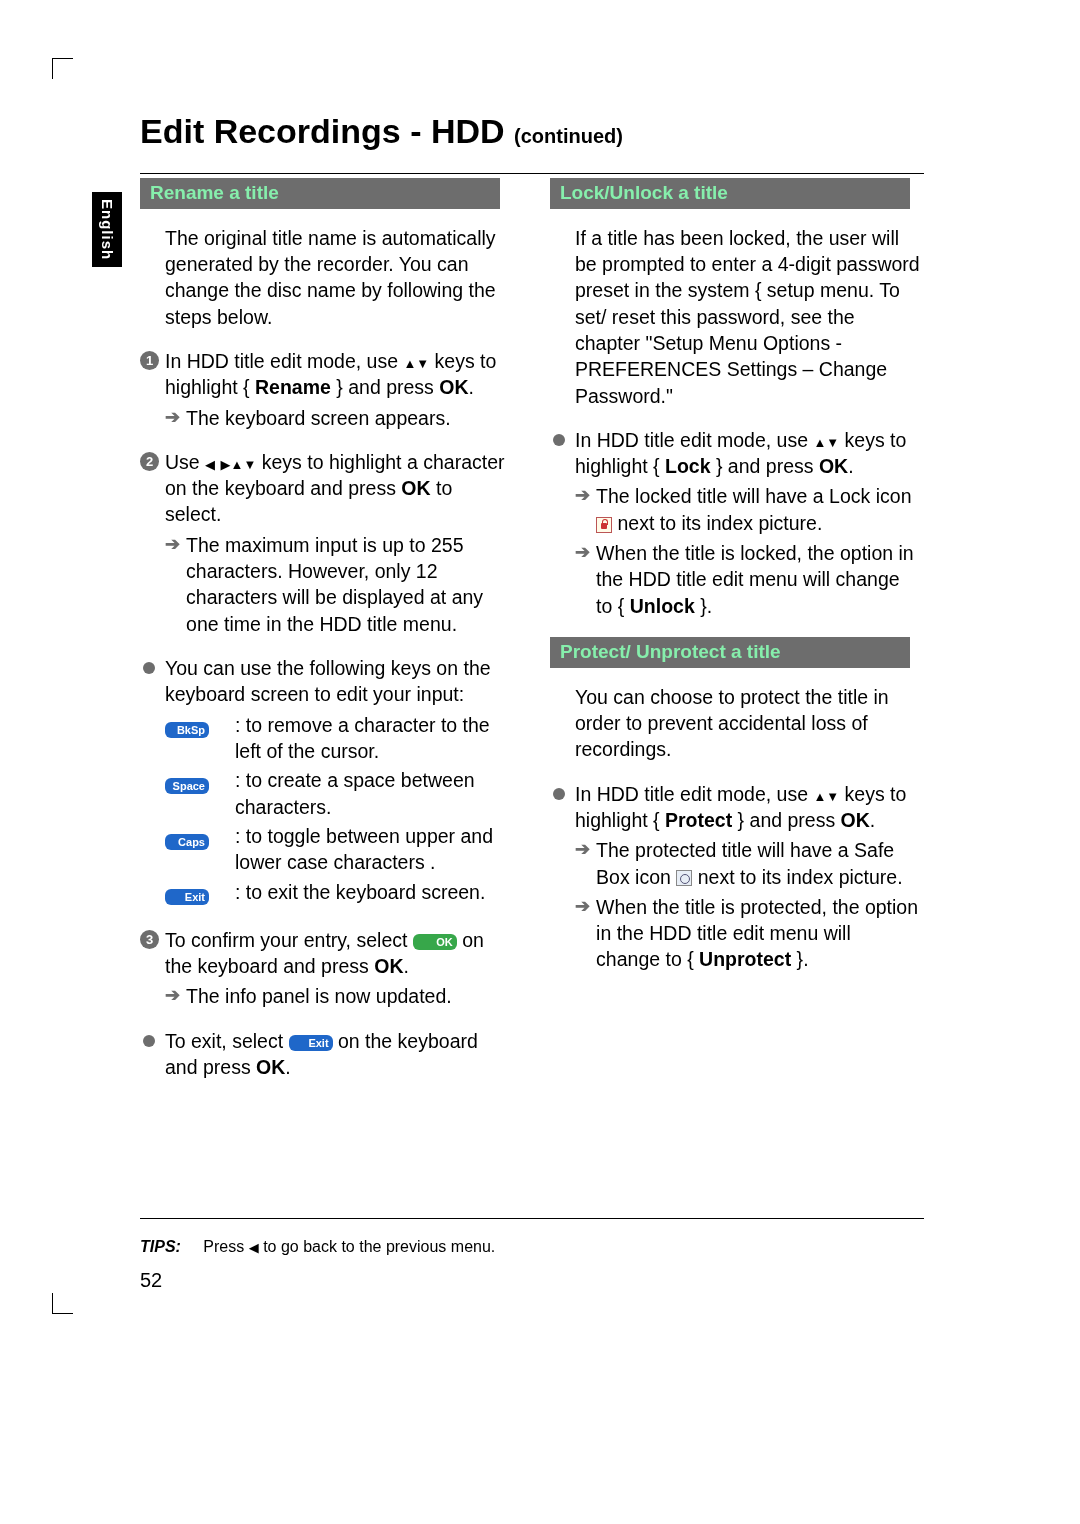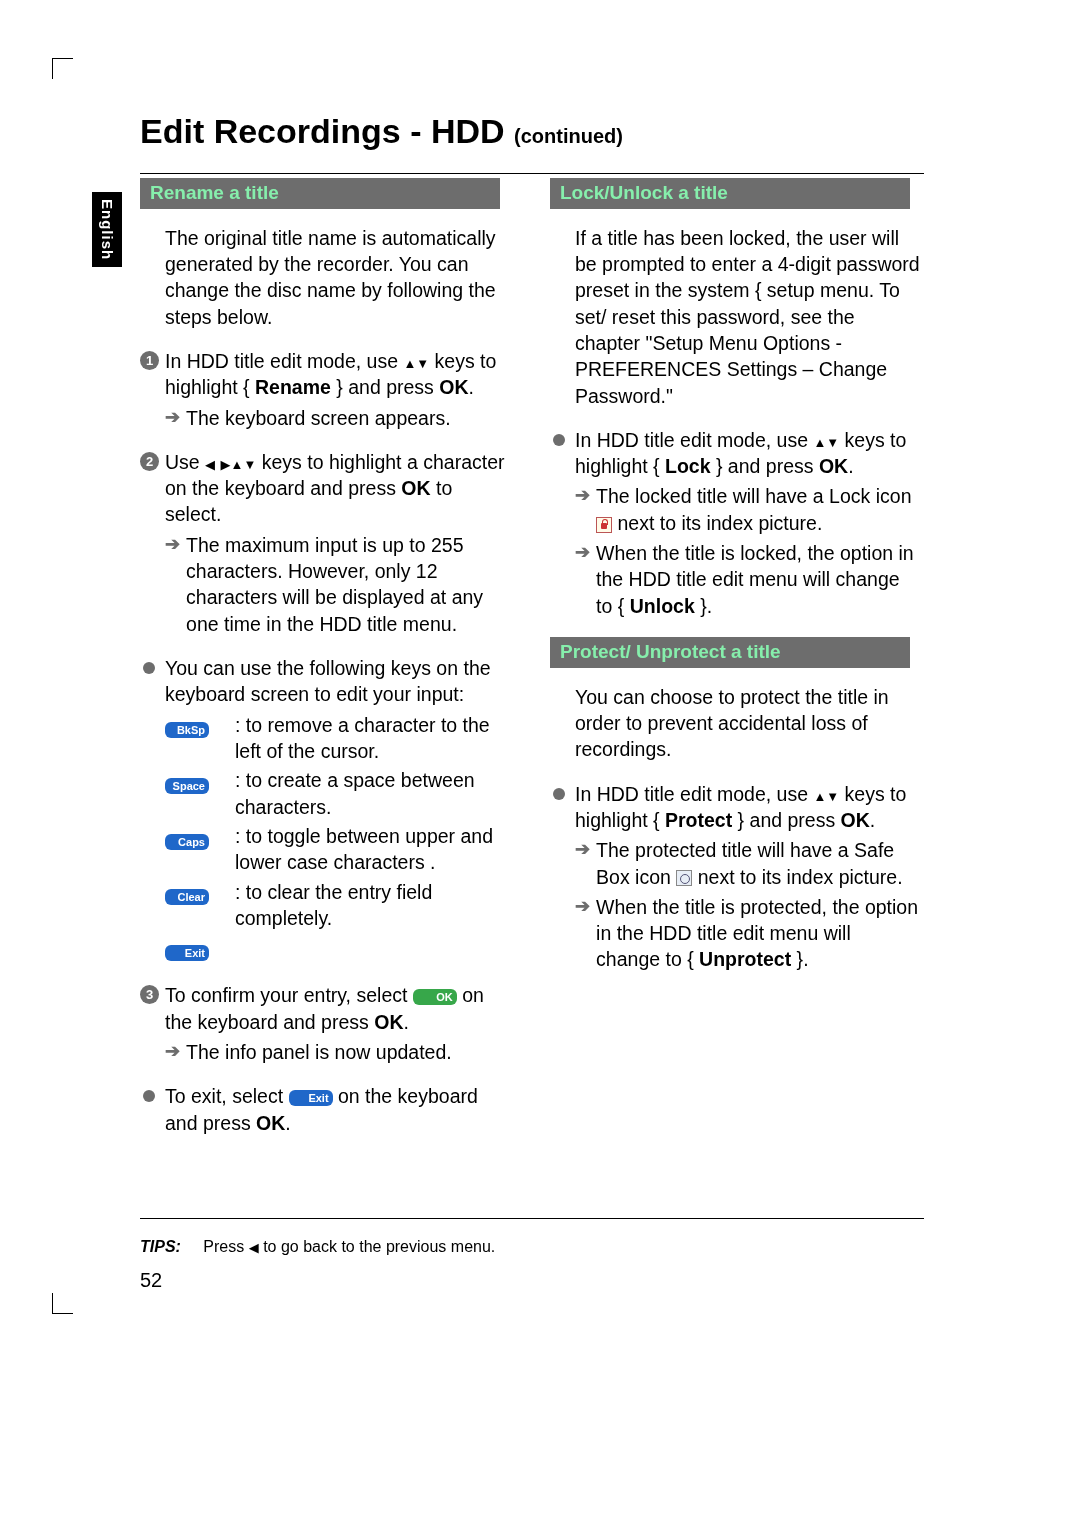--- a/index.html
+++ b/index.html
@@ -287,25 +287,22 @@
         </div>
         <div class="key-row">
           <div class="kcol1"><span class="keycap">Space</span></div>
           <div class="kcol2">: to create a space between characters.</div>
         </div>
         <div class="key-row">
           <div class="kcol1"><span class="keycap">Caps</span></div>
           <div class="kcol2">: to toggle between upper and lower case characters .</div>
         </div>
         <div class="key-row">
-          <div class="kcol1"><span class="keycap">Clear</span></div>
-          <div class="kcol2">: to clear the entry field completely.</div>
-        </div>
-        <div class="key-row">
           <div class="kcol1"><span class="keycap">Exit</span></div>
+          <div class="kcol2">: to exit the keyboard screen.</div>
         </div>
       </div>
 
       <div class="step">
         <span class="step-bullet">
             <span class="circle-num">3</span>
           </span>
         <div class="step-body">
           <span>To confirm your entry, select </span><span class="keycap ok">OK</span><span> on the keyboard and press </span><b>OK</b><span>.</span>
         </div>

